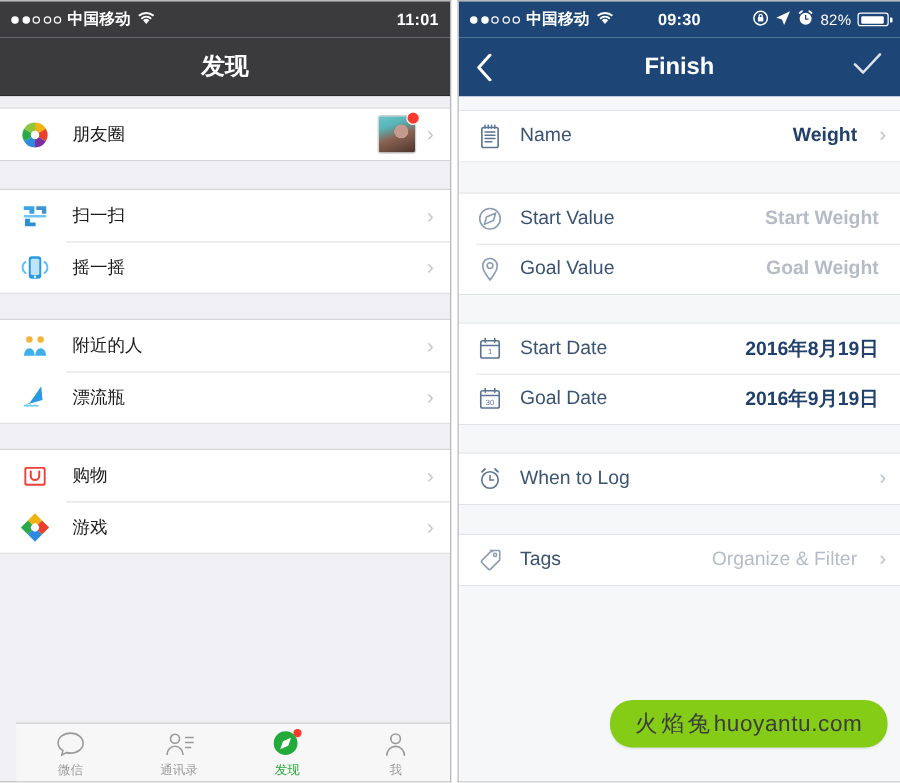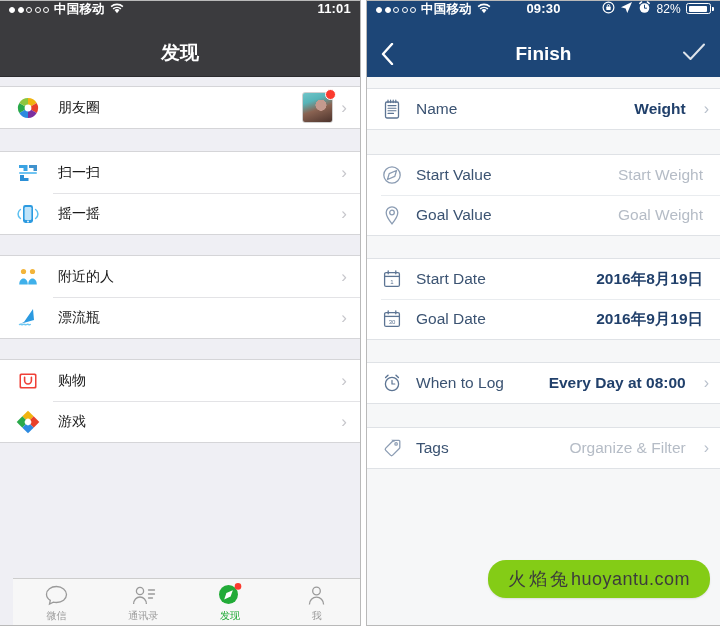--- a/index.html
+++ b/index.html
@@ -16,21 +16,21 @@
     position: absolute; top: 0; height: 626px;
     overflow: hidden;
     border: 1px solid #b9b9b9;
     background: #efeff4;
   }
   #phone-left  { left: 0;   width: 361px; border-left: none; }
   #phone-right { left: 366px; width: 354px; border-right: none; background: #f6f7f8; }
 
   
   .statusbar {
-    height: 29px; display: flex; align-items: flex-start;
+    height: 29px; display: flex; align-items: center;
     padding: 0 9px; font-size: 12.5px; letter-spacing: .2px;
   }
   .sb-dark  { background: #3b3b3e; color: #fff; }
   .sb-blue  { background: #1d4677; color: #fff; }
   .sb-left  { display: flex; align-items: center; gap: 5px; flex: 1; }
   .sb-center{ flex: 0 0 auto; font-weight: bold; font-size: 13px; }
   .sb-right { display: flex; align-items: center; gap: 5px; flex: 1; justify-content: flex-end; }
   .dots { display: flex; gap: 2.5px; align-items: center; }
   .dot { width: 6px; height: 6px; border-radius: 50%; border: 1px solid #fff; }
   .dot.on { background: #fff; }
@@ -121,21 +121,21 @@
     height: 40px; display: flex; align-items: center; padding-left: 14px;
     background: #fff; cursor: pointer; position: relative;
   }
   .rrow + .rrow::before {
     content: ""; position: absolute; left: 14px; right: 0; top: 0; height: 1px; background: #e9ecef;
   }
   .rrow-icon { width: 22px; height: 22px; flex: 0 0 22px; display: flex; align-items: center; justify-content: center; color: #5f7align; }
   .rrow-label { margin-left: 13px; font-size: 15.5px; color: #3b5372; flex: 1; }
   .rrow-value { font-size: 15.5px; font-weight: bold; color: #21406b; margin-right: 12px; }
   .rrow-value.ph { color: #b5bcc6; font-weight: normal; }
-  .rrow-value.nochev { margin-right: 17px; }
+  .rrow-value.nochev { margin-right: 17px; font-weight: bold; }
   .spacer-right { background: #f6f7f8; flex: 1; }
 
   .col { display: flex; flex-direction: column; height: 626px; }
 
   
   .watermark {
     position: absolute; right: 10px; bottom: 28px;
     background: #84cc16; color: #3c3c3c;
     border-radius: 18px; padding: 7px 20px;
     font-size: 18px; letter-spacing: .5px;
@@ -473,21 +473,20 @@
       <div class="rgroup">
         <div class="rrow">
           <span class="rrow-icon">
             <svg width="20" height="20" viewBox="0 0 20 20">
               <circle cx="10" cy="11" r="6.6" fill="none" stroke="#5c7493" stroke-width="1.3"></circle>
               <path d="M10 7.4V11h2.8" stroke="#5c7493" stroke-width="1.2" fill="none" stroke-linecap="round"></path>
               <path d="M3.6 4.5 6 2.2M16.4 4.5 14 2.2" stroke="#5c7493" stroke-width="1.4" stroke-linecap="round"></path>
             </svg>
           </span>
           <span class="rrow-label">When to Log</span>
-          <span class="rrow-value">Every Day at 08:00</span>
           <span class="chev-r">›</span>
         </div>
       </div>
 
       <div class="rgap d"></div>
 
       <div class="rgroup">
         <div class="rrow">
           <span class="rrow-icon">
             <svg width="20" height="20" viewBox="0 0 20 20">

